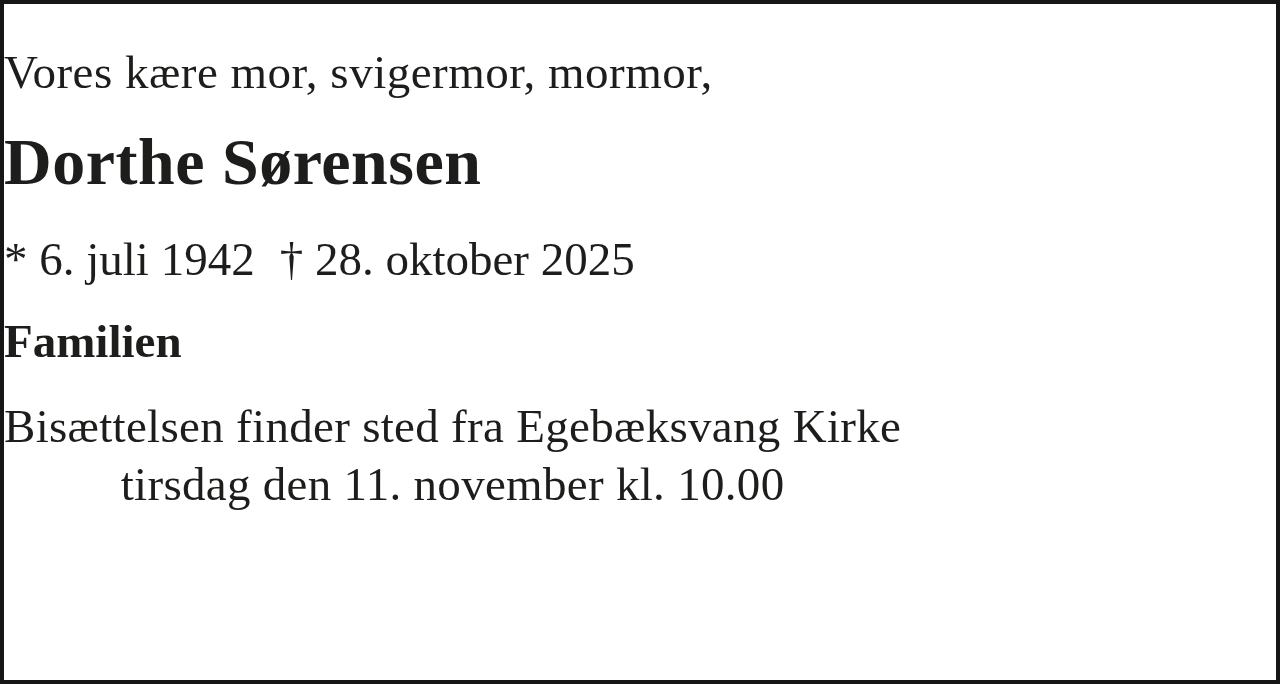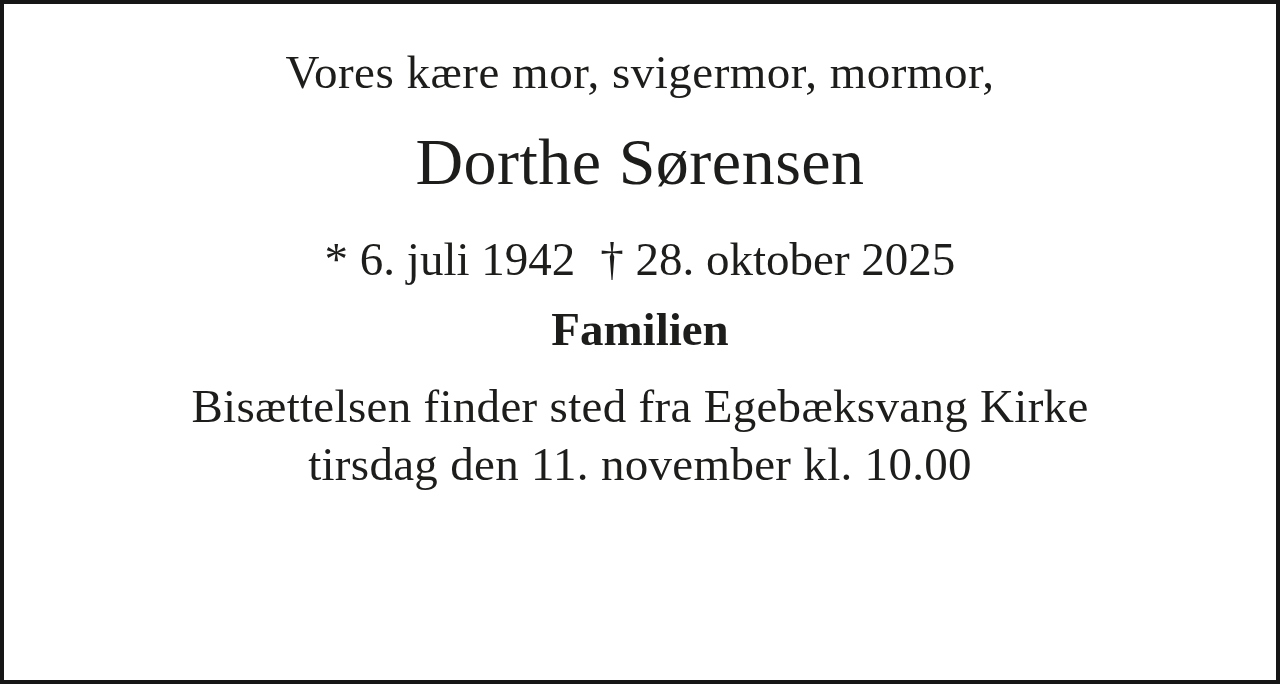--- a/index.html
+++ b/index.html
@@ -13,60 +13,60 @@
     box-sizing: border-box;
   }
   .notice-frame {
     width: 100%;
     height: 100%;
     box-sizing: border-box;
     border: 4px solid #161616;
     background: #ffffff;
     display: flex;
     flex-direction: column;
-    align-items: center;
+    align-items: flex-start;
     text-align: center;
     font-family: "Liberation Serif", "DejaVu Serif", serif;
     color: #1d1d1b;
     padding-top: 40px;
     overflow: hidden;
   }
   .intro {
     font-size: 47px;
     line-height: 57px;
     letter-spacing: 0.5px;
   }
   .deceased-name {
     font-size: 66px;
     line-height: 74px;
-    font-weight: normal;
+    font-weight: bold;
     margin: 24px 0 0 0;
     letter-spacing: 0.5px;
   }
   .dates {
     margin-top: 32px;
     font-size: 47px;
     line-height: 56px;
     display: flex;
     gap: 25px;
     justify-content: center;
   }
   .message {
     margin-top: 24px;
     font-size: 47px;
     line-height: 56px;
   }
   .signature {
-    margin-top: 14px;
+    margin-top: 26px;
     font-size: 47px;
     line-height: 56px;
     font-weight: bold;
   }
   .ceremony {
-    margin-top: 20px;
+    margin-top: 28px;
     font-size: 47px;
     line-height: 58px;
     letter-spacing: 0.3px;
   }
 </style>
 </head>
 <body>
 
 <div class="notice-frame">
 

